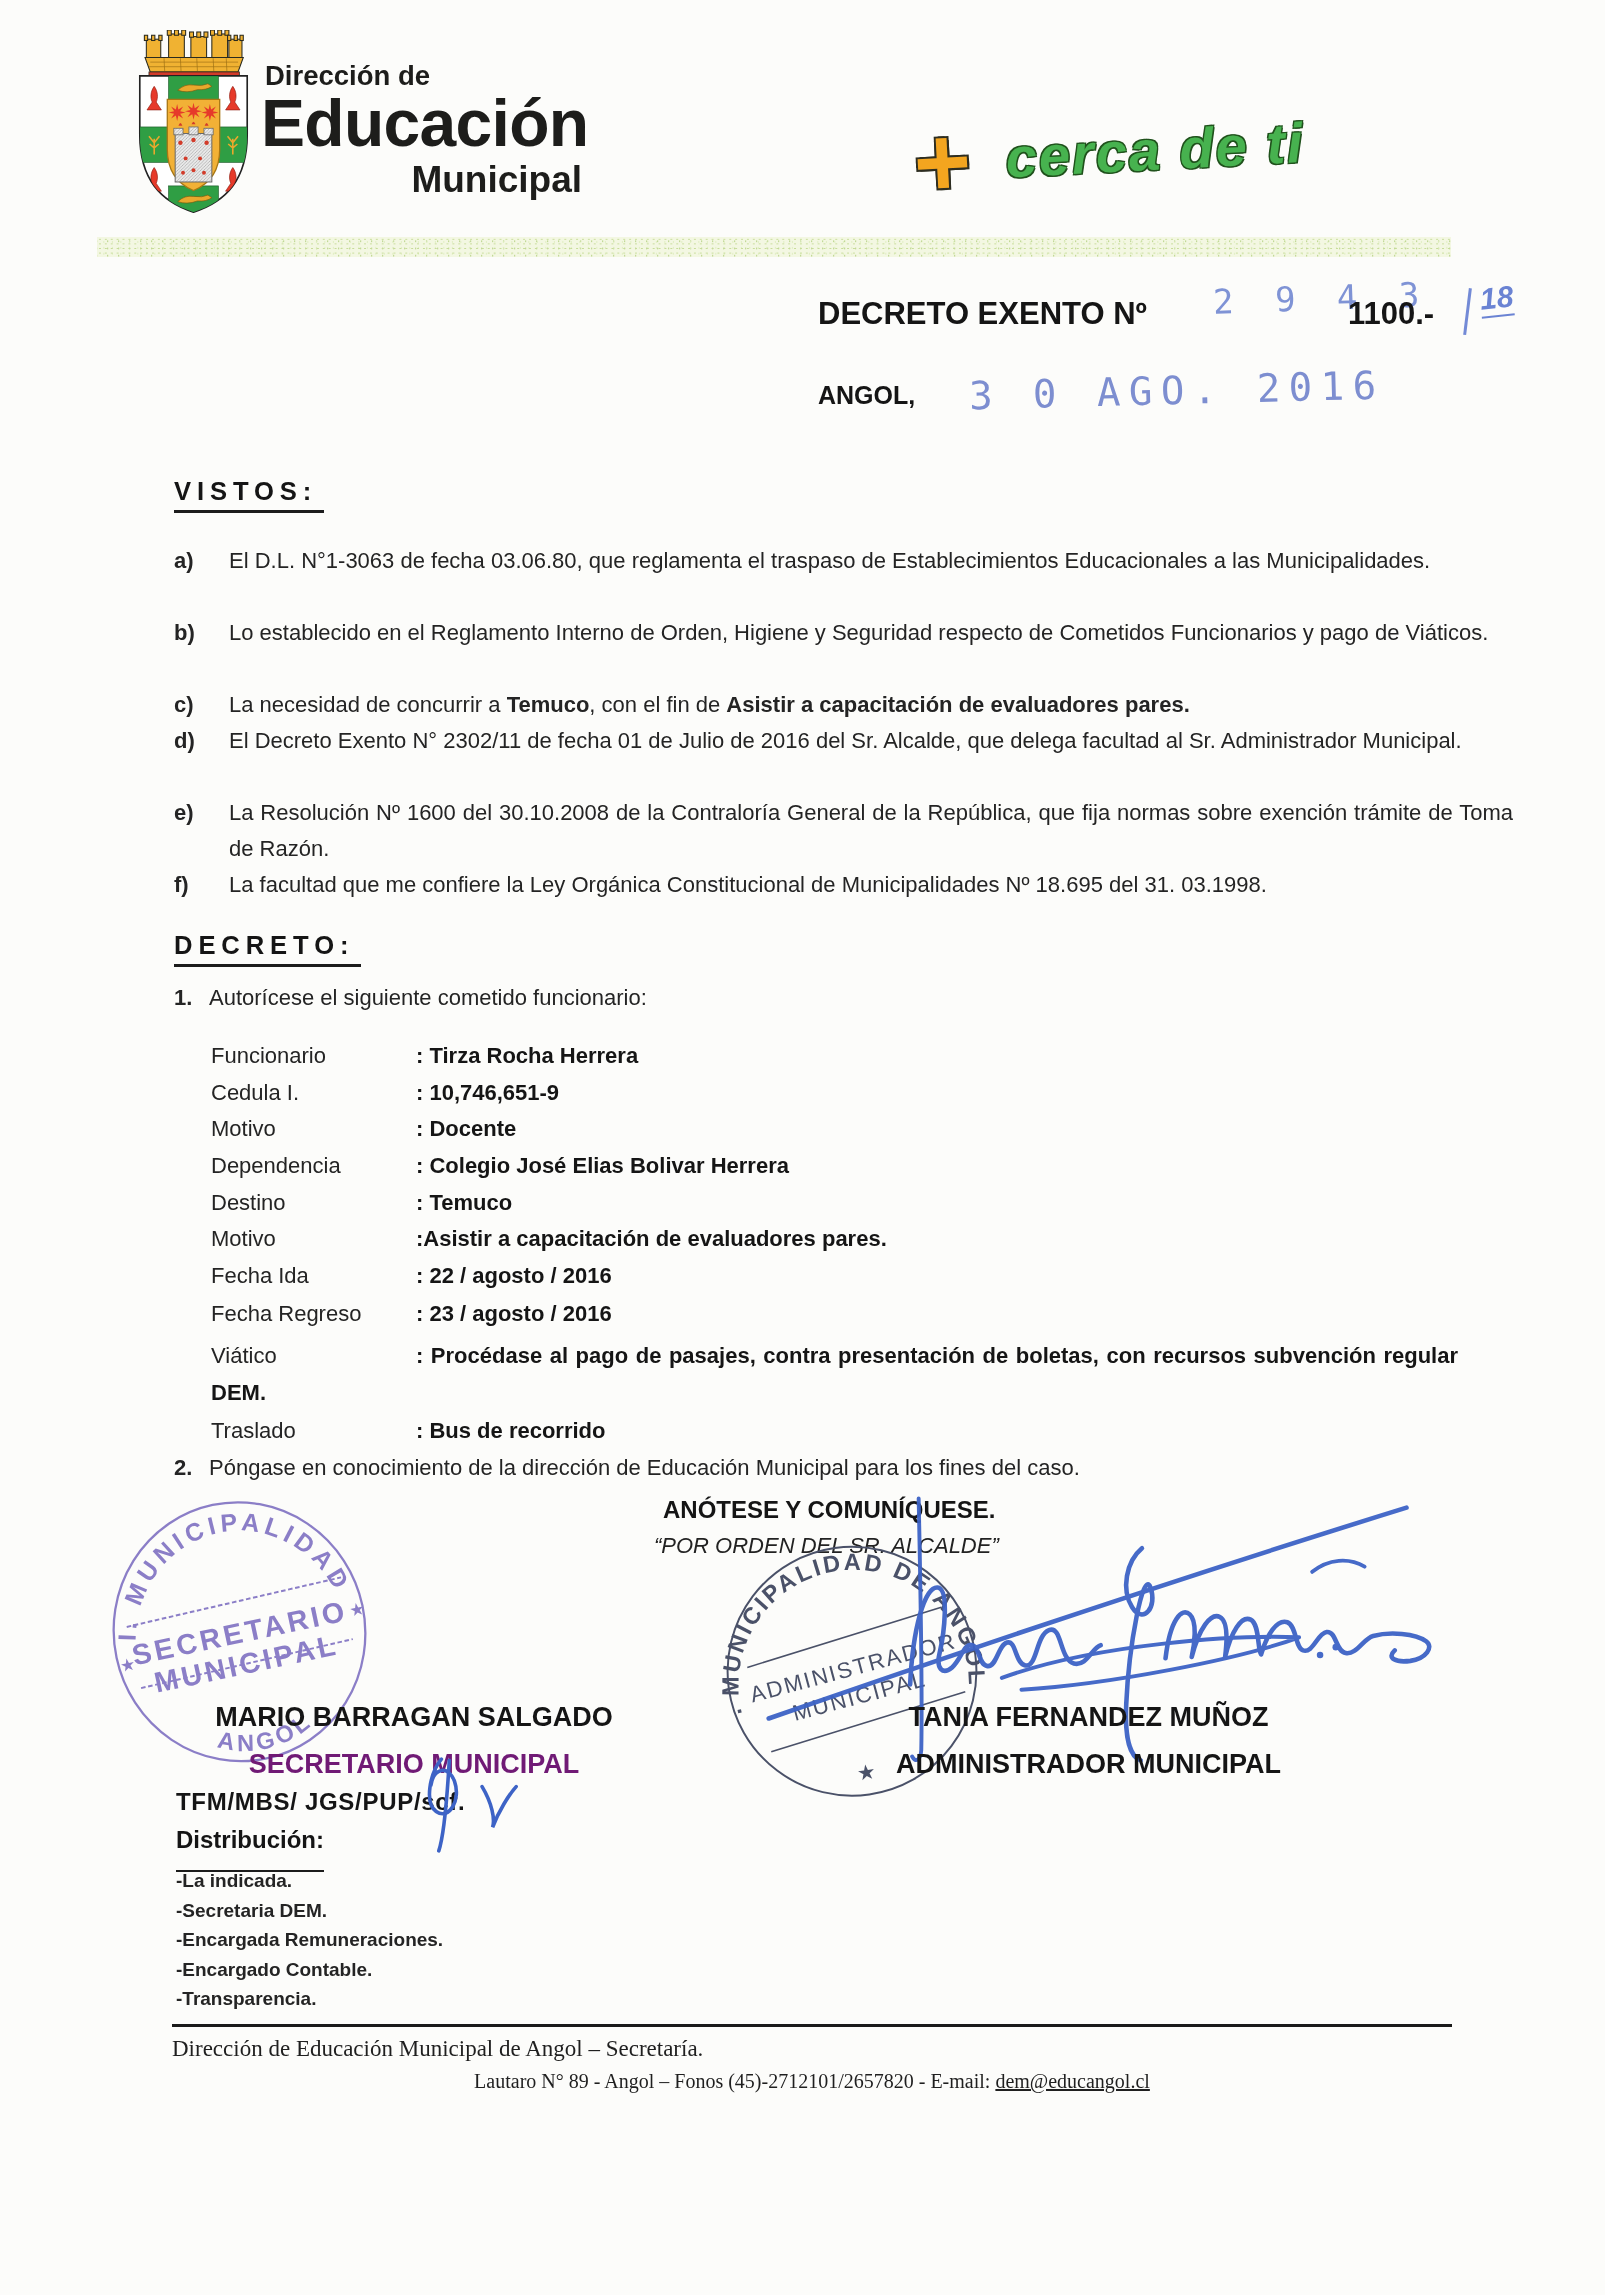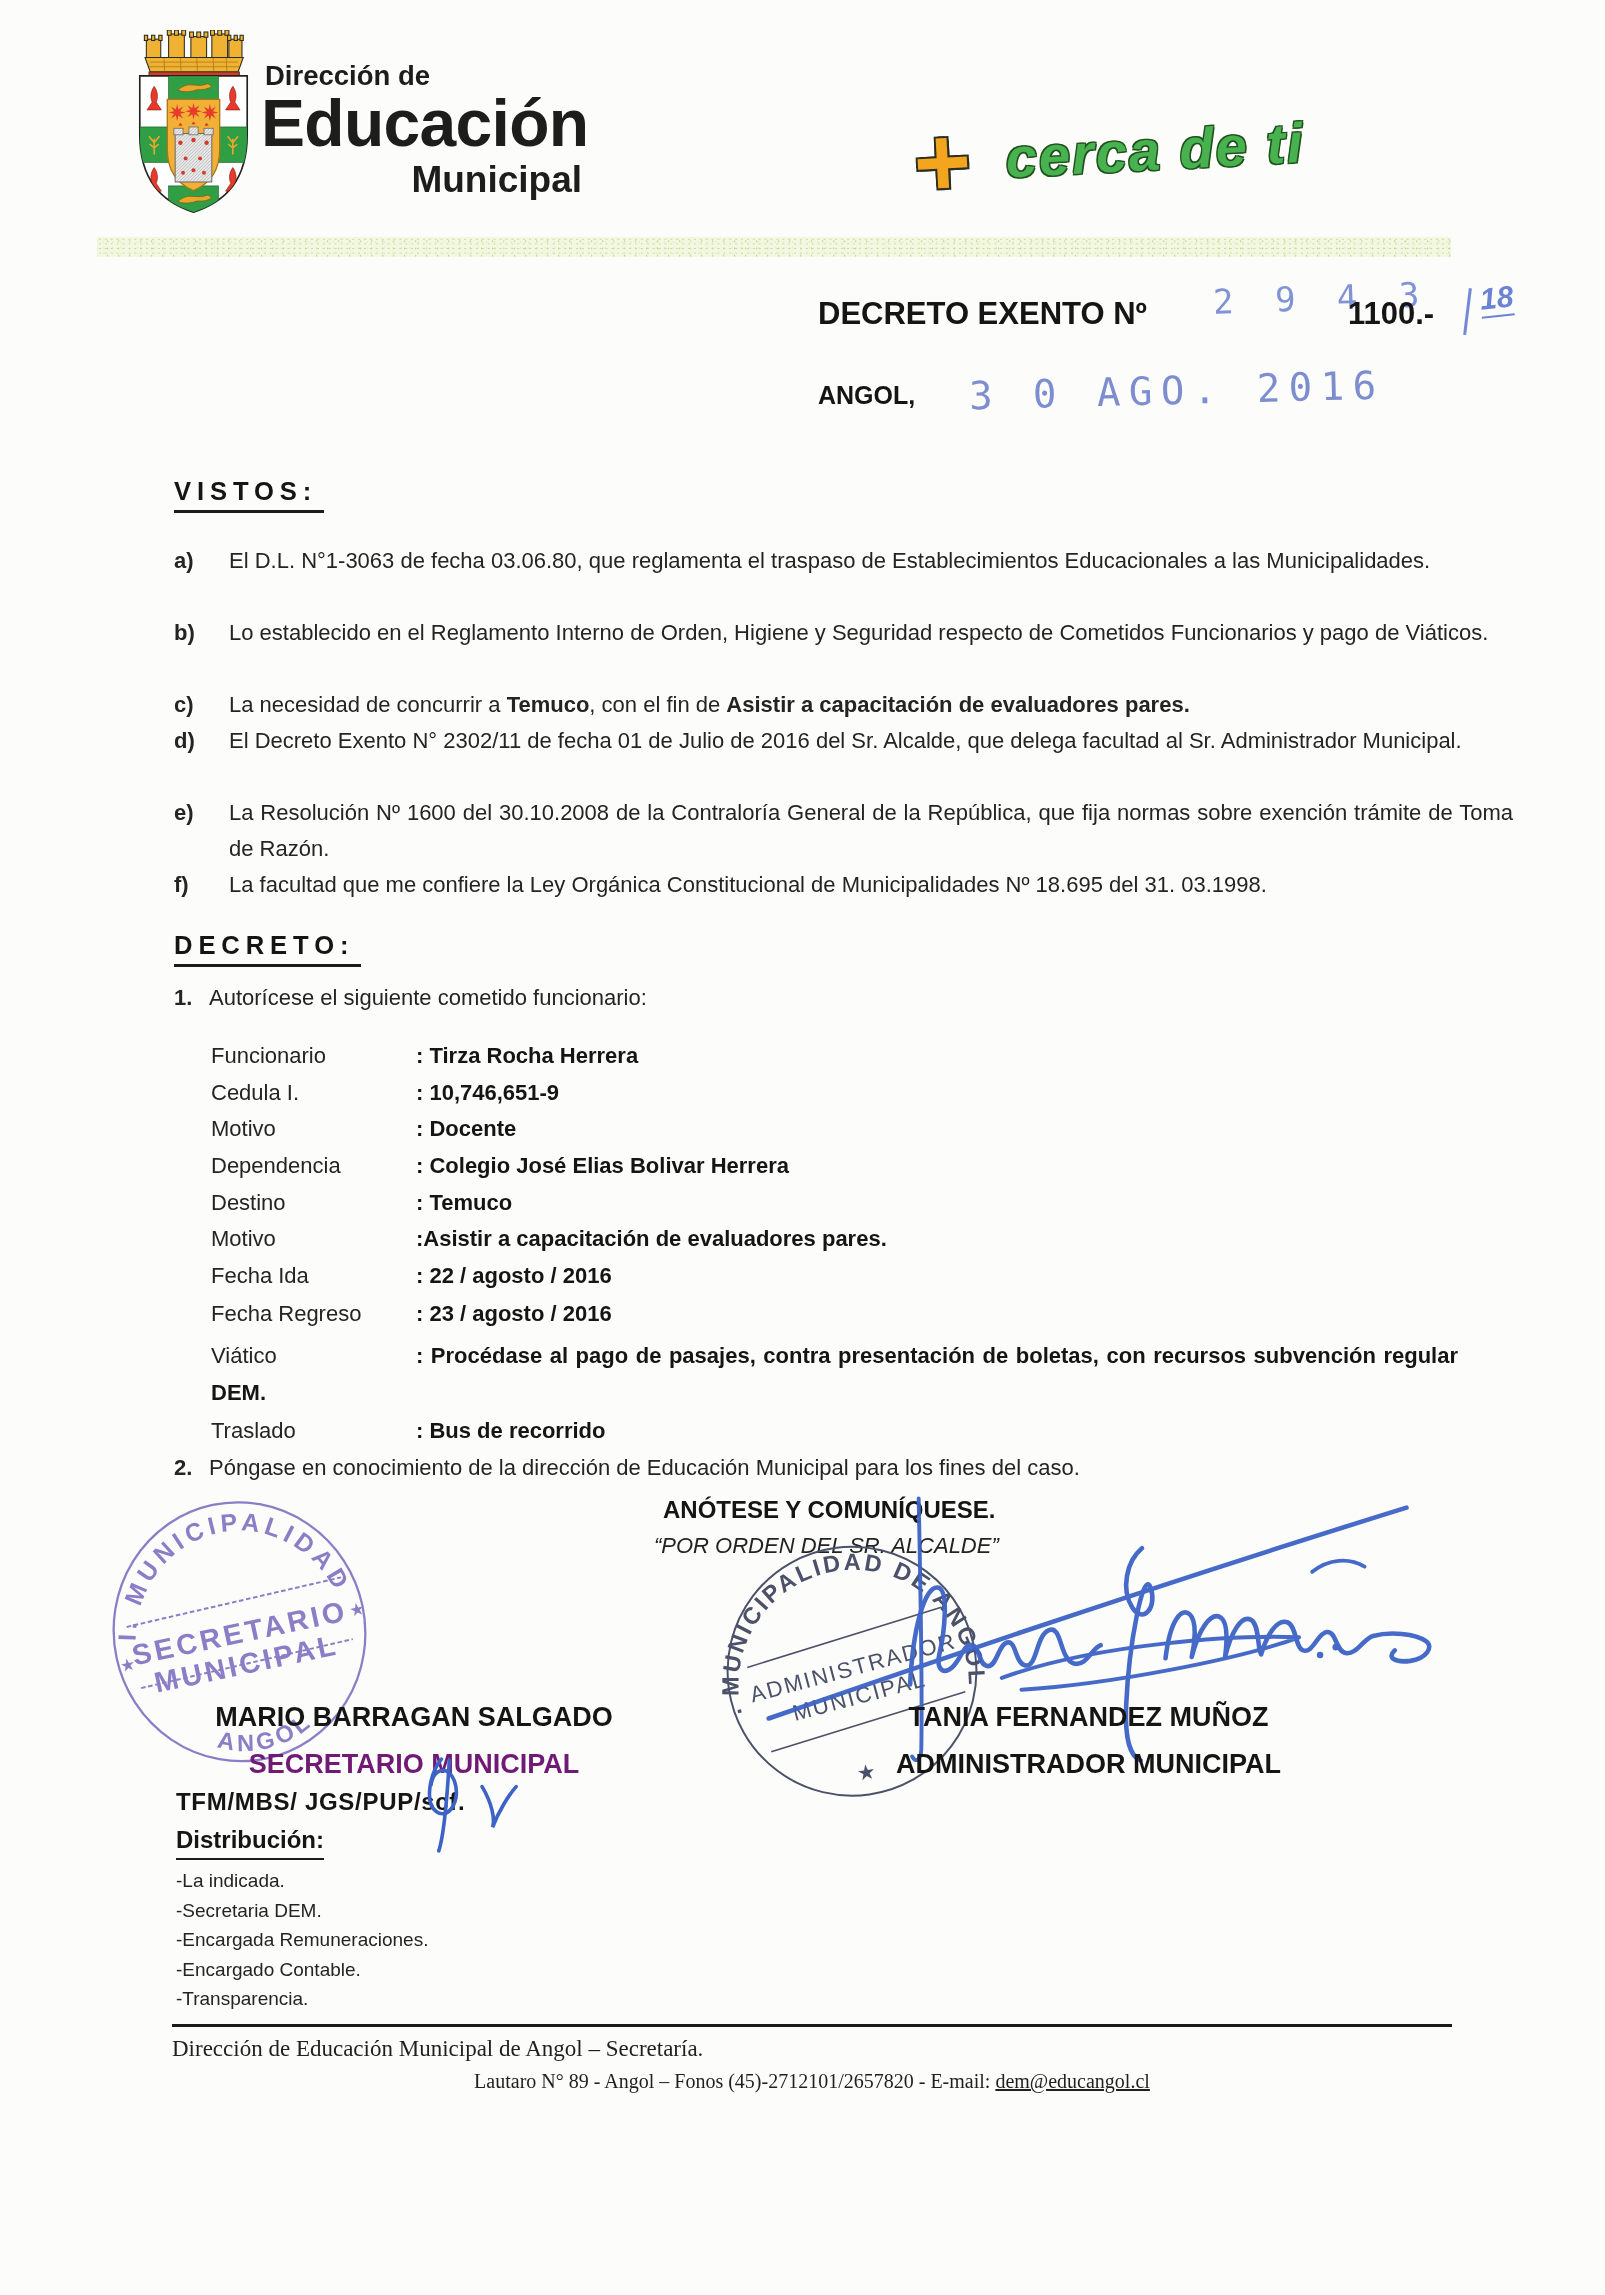--- a/index.html
+++ b/index.html
@@ -305,22 +305,22 @@
   <div class="abs b" style="left:176px; top:1788px; font-size:24px; letter-spacing:0.7px; color:#151515;">TFM/MBS/ JGS/PUP/scf.</div>
 
   <svg class="abs" style="left:364px; top:1734px;" width="164" height="138" viewBox="0 0 250 210">
     <g fill="none" stroke="#3d63c6" stroke-width="5.5" stroke-linecap="round">
       <path d="M118,38 C100,60 92,105 110,118 C130,132 148,100 138,72 C128,46 106,52 102,78"></path>
       <path d="M130,40 C126,110 120,160 114,178"></path>
       <path d="M180,80 C195,105 200,130 196,142 C205,118 221,92 232,80"></path>
     </g>
   </svg>
 
-  <div class="abs b" style="left:176px; top:1826px; font-size:24px; color:#151515; border-bottom:2.6px solid #1c1c1c; padding-bottom:4px;">Distribución:</div>
-  <div class="abs" style="left:176px; top:1866px; font-size:19px; line-height:29.5px; color:#242424;">
+  <div class="abs b" style="left:176px; top:1826px; font-size:24px; color:#151515; border-bottom:2.6px solid #1c1c1c; padding-bottom:16px;">Distribución:</div>
+  <div class="abs" style="left:176px; top:1866px; font-size:19px; line-height:29.5px; color:#242424;font-weight:bold;">
     <div>-La indicada.</div>
     <div>-Secretaria DEM.</div>
     <div>-Encargada Remuneraciones.</div>
     <div>-Encargado Contable.</div>
     <div>-Transparencia.</div>
   </div>
 
   <div class="abs" style="left:172px; top:2024px; width:1280px; height:2.6px; background:#1a1a1a;"></div>
   <div class="abs serif" style="left:172px; top:2036px; width:1280px; text-align:left; font-size:23px; color:#1f1f1f;">Dirección de Educación Municipal de Angol – Secretaría.</div>
   <div class="abs serif" style="left:172px; top:2070px; width:1280px; text-align:center; font-size:20px; color:#1f1f1f;">

